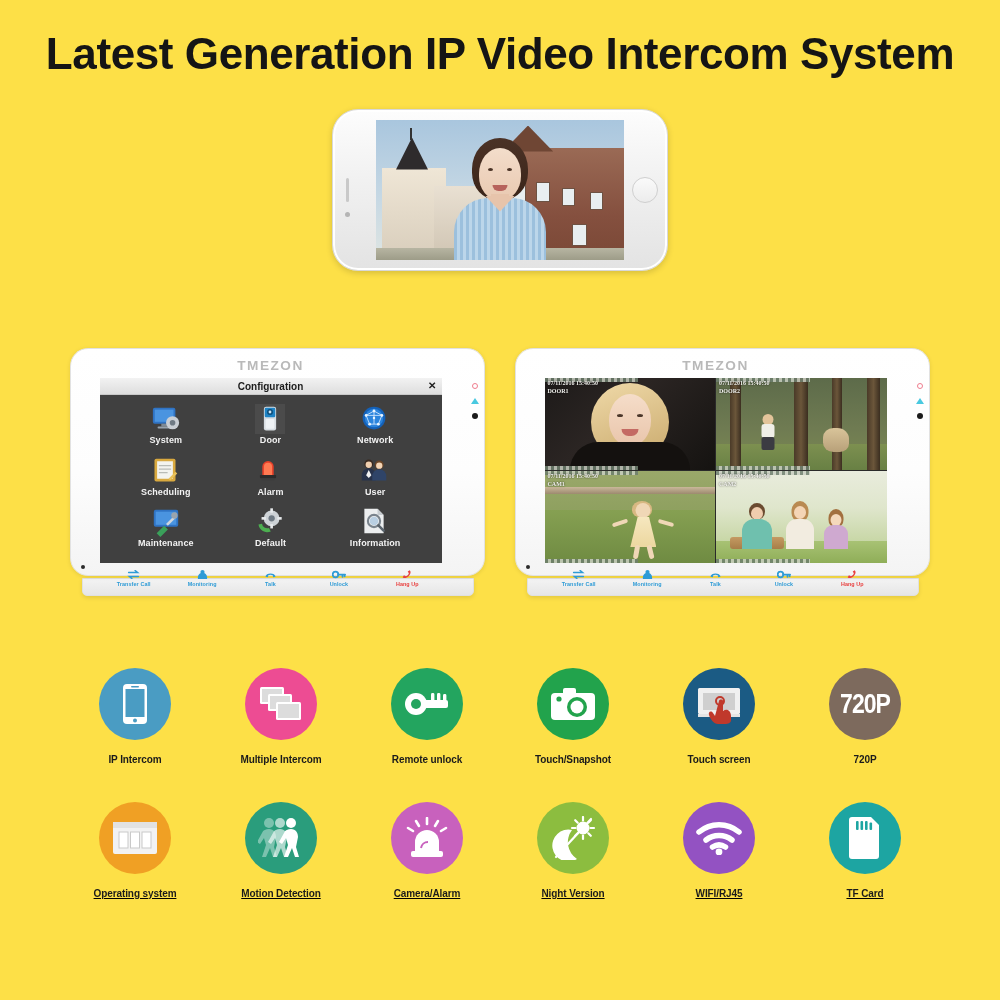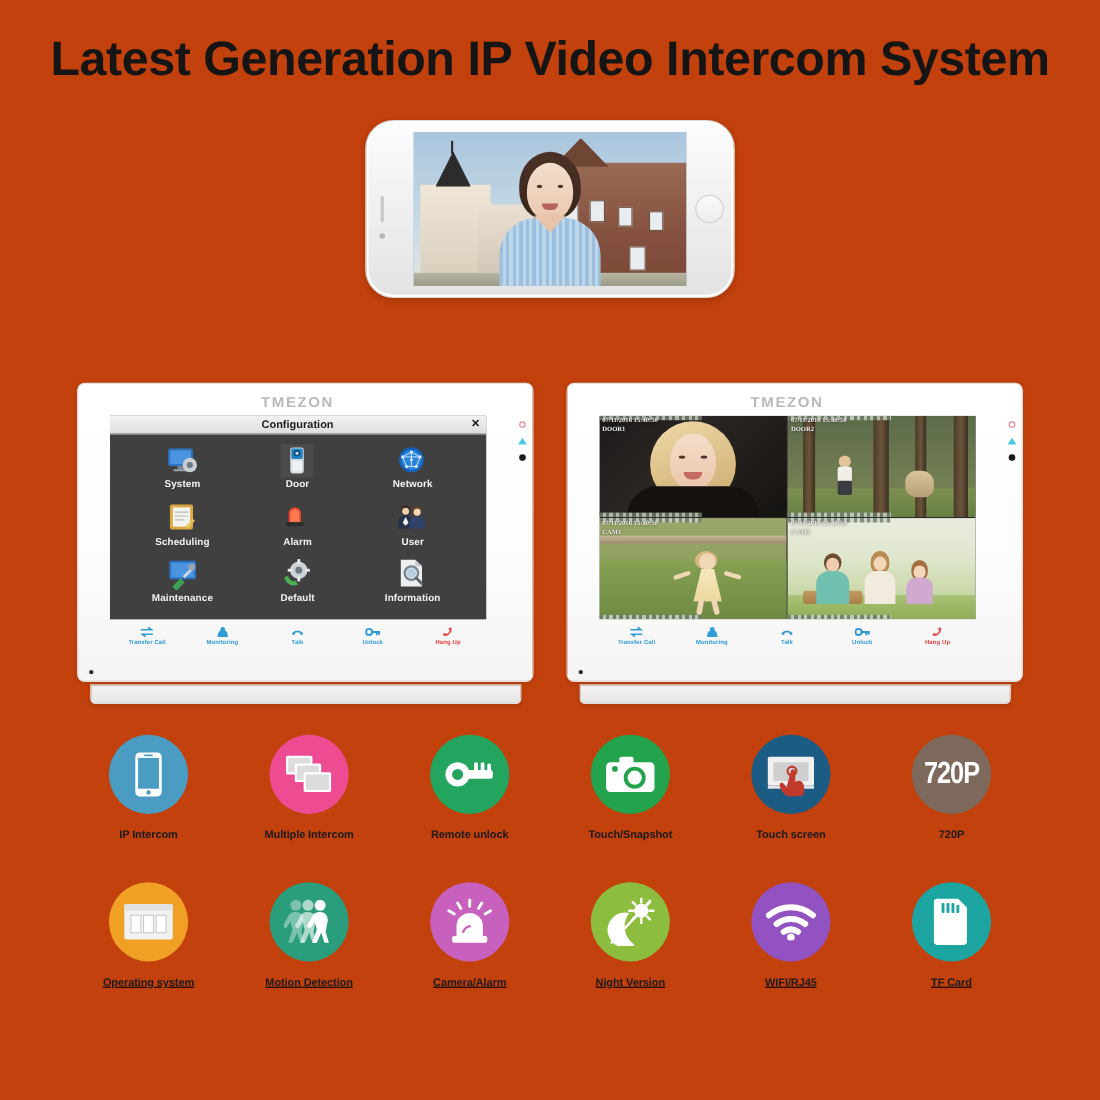--- a/index.html
+++ b/index.html
@@ -2,21 +2,21 @@
 <html><head>
 <meta charset="utf-8">
 <style>
   * { box-sizing: border-box; margin: 0; padding: 0; }
   html, body {
     width: 1000px; height: 1000px;
     background: #ffffff;
     font-family: "Liberation Sans", sans-serif;
     overflow: hidden;
   }
-  .page { position: relative; width: 1000px; height: 1000px; background: #c2410c; }
+  .page { position: relative; width: 1000px; height: 1000px; background: #fde047; }
 
   
   .header { padding-top: 30px; text-align: center; }
   .headline {
     font-size: 44px; font-weight: bold; color: #151515;
     letter-spacing: -0.4px; line-height: 1.08;
     font-family: "Liberation Sans", sans-serif;
   }
   .subhead {
     margin-top: 13px; font-size: 25px; color: #1d1d1d;
@@ -116,24 +116,24 @@
     clip-path: polygon(50% 100%, 0 0, 100% 0);
   }
 
   
   .monitors { position:absolute; top:348px; left:0; width:1000px; display:flex; justify-content:center; gap:30px; }
   .monitor { width: 415px; position: relative; }
   .mon-body {
     position:relative;
     background: linear-gradient(180deg,#ffffff 0%,#fdfdfd 55%,#f4f4f4 100%);
     border: 1px solid #e2e2e2;
-    border-radius: 7px;
+    border-radius: 18px;
     box-shadow: 0 1px 4px rgba(0,0,0,.10);
     padding: 9px 25px 4px 11px;
-    height: 272px;
+    height: 228px;
   }
   .mon-brand {
     text-align:center; font-size:13px; font-weight:bold; letter-spacing:1.4px;
     color:#b9b9b9; font-family:"Liberation Sans",sans-serif;
     margin-bottom:5px; transform: scaleX(1.05);
   }
   .mon-screen {
     position:relative; margin:0 auto; width:342px; height:185px;
     background:#3a3a3a; overflow:hidden;
   }

